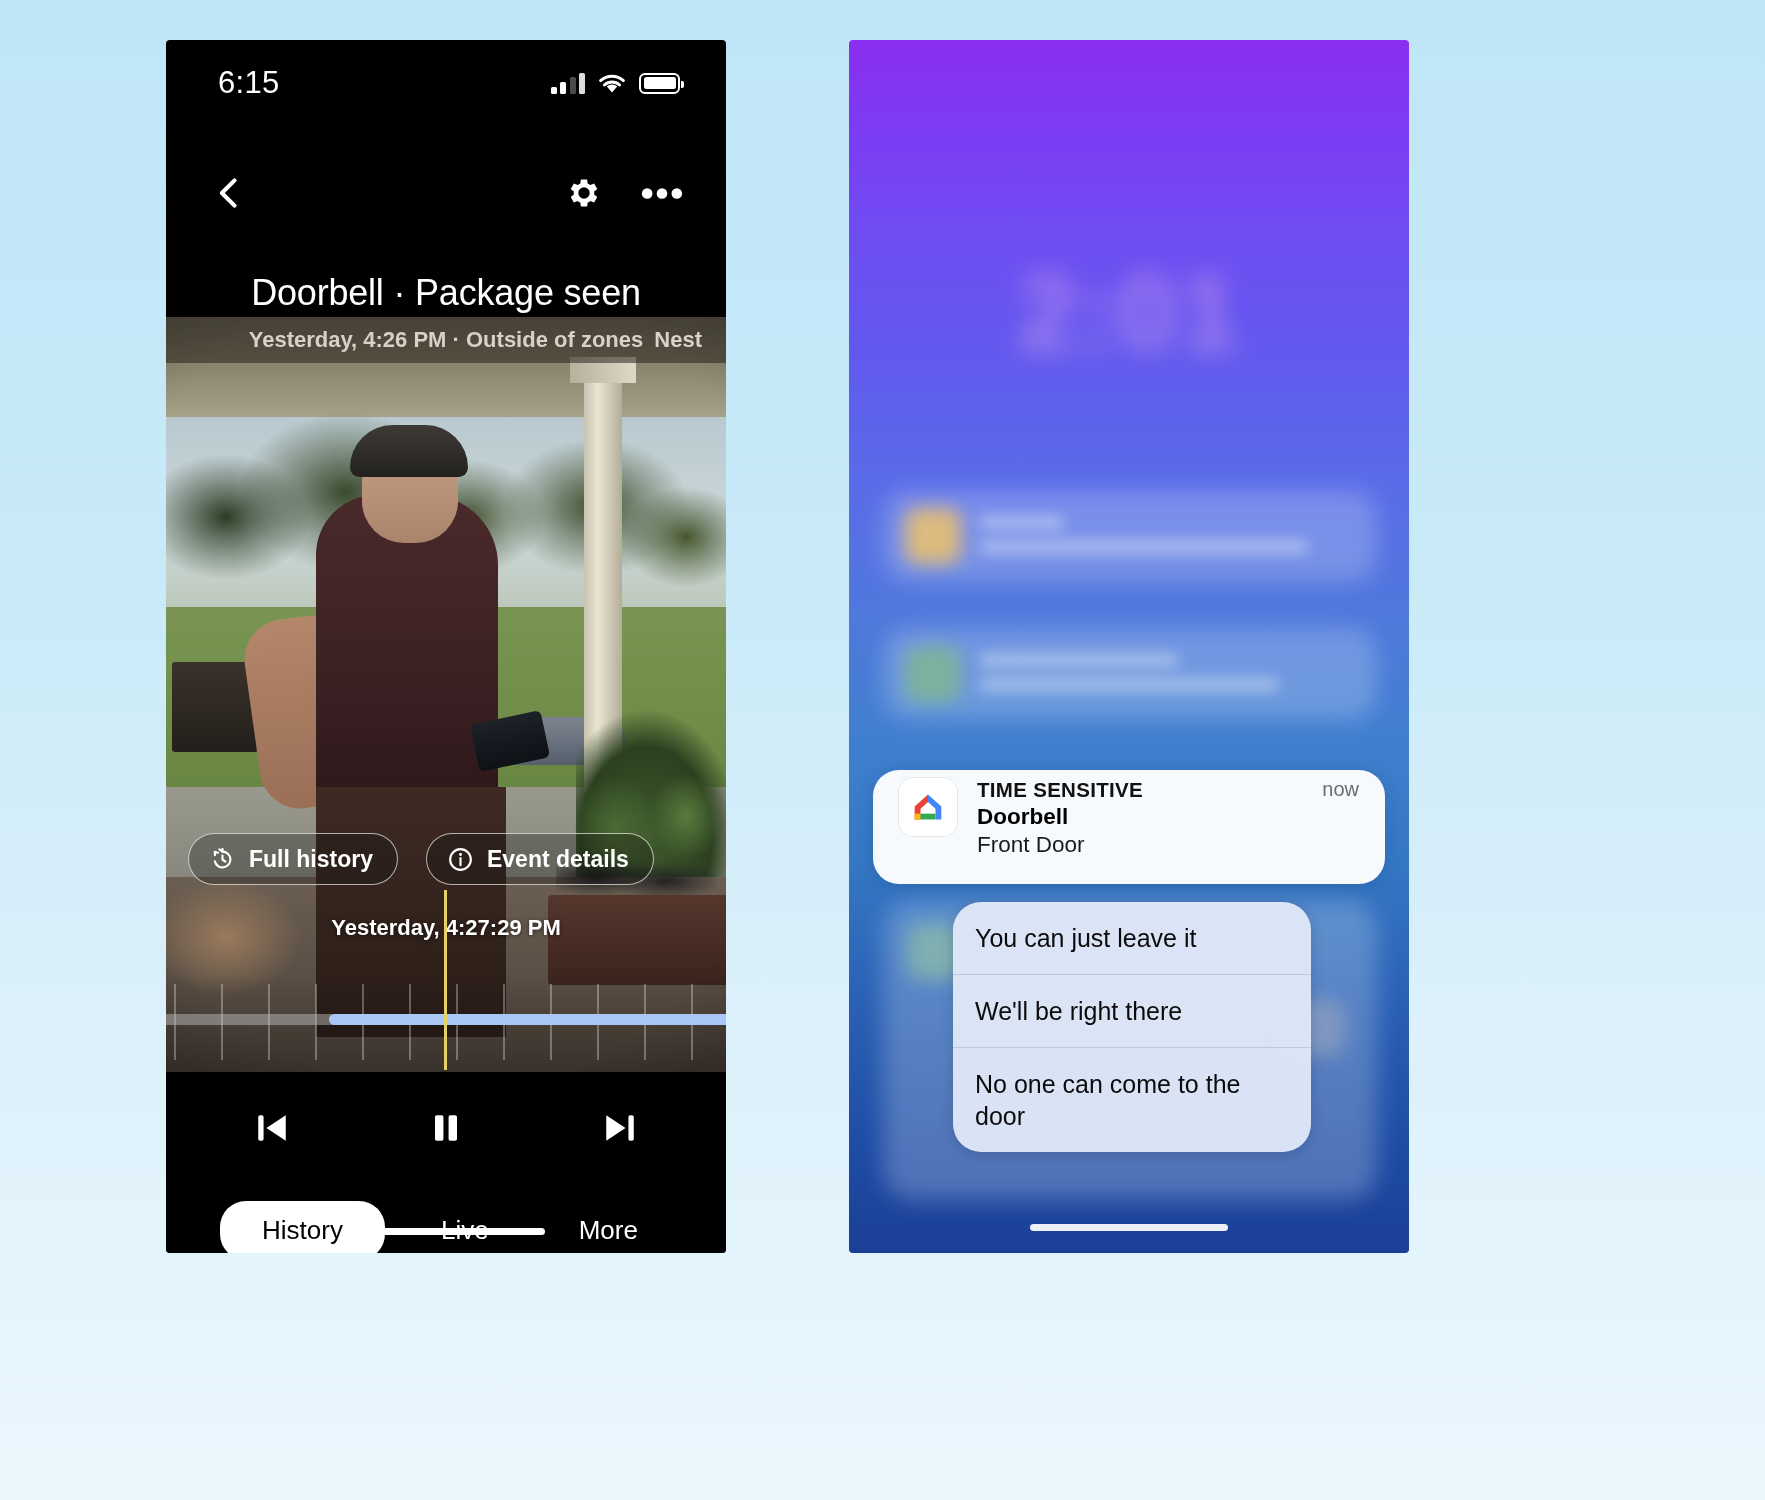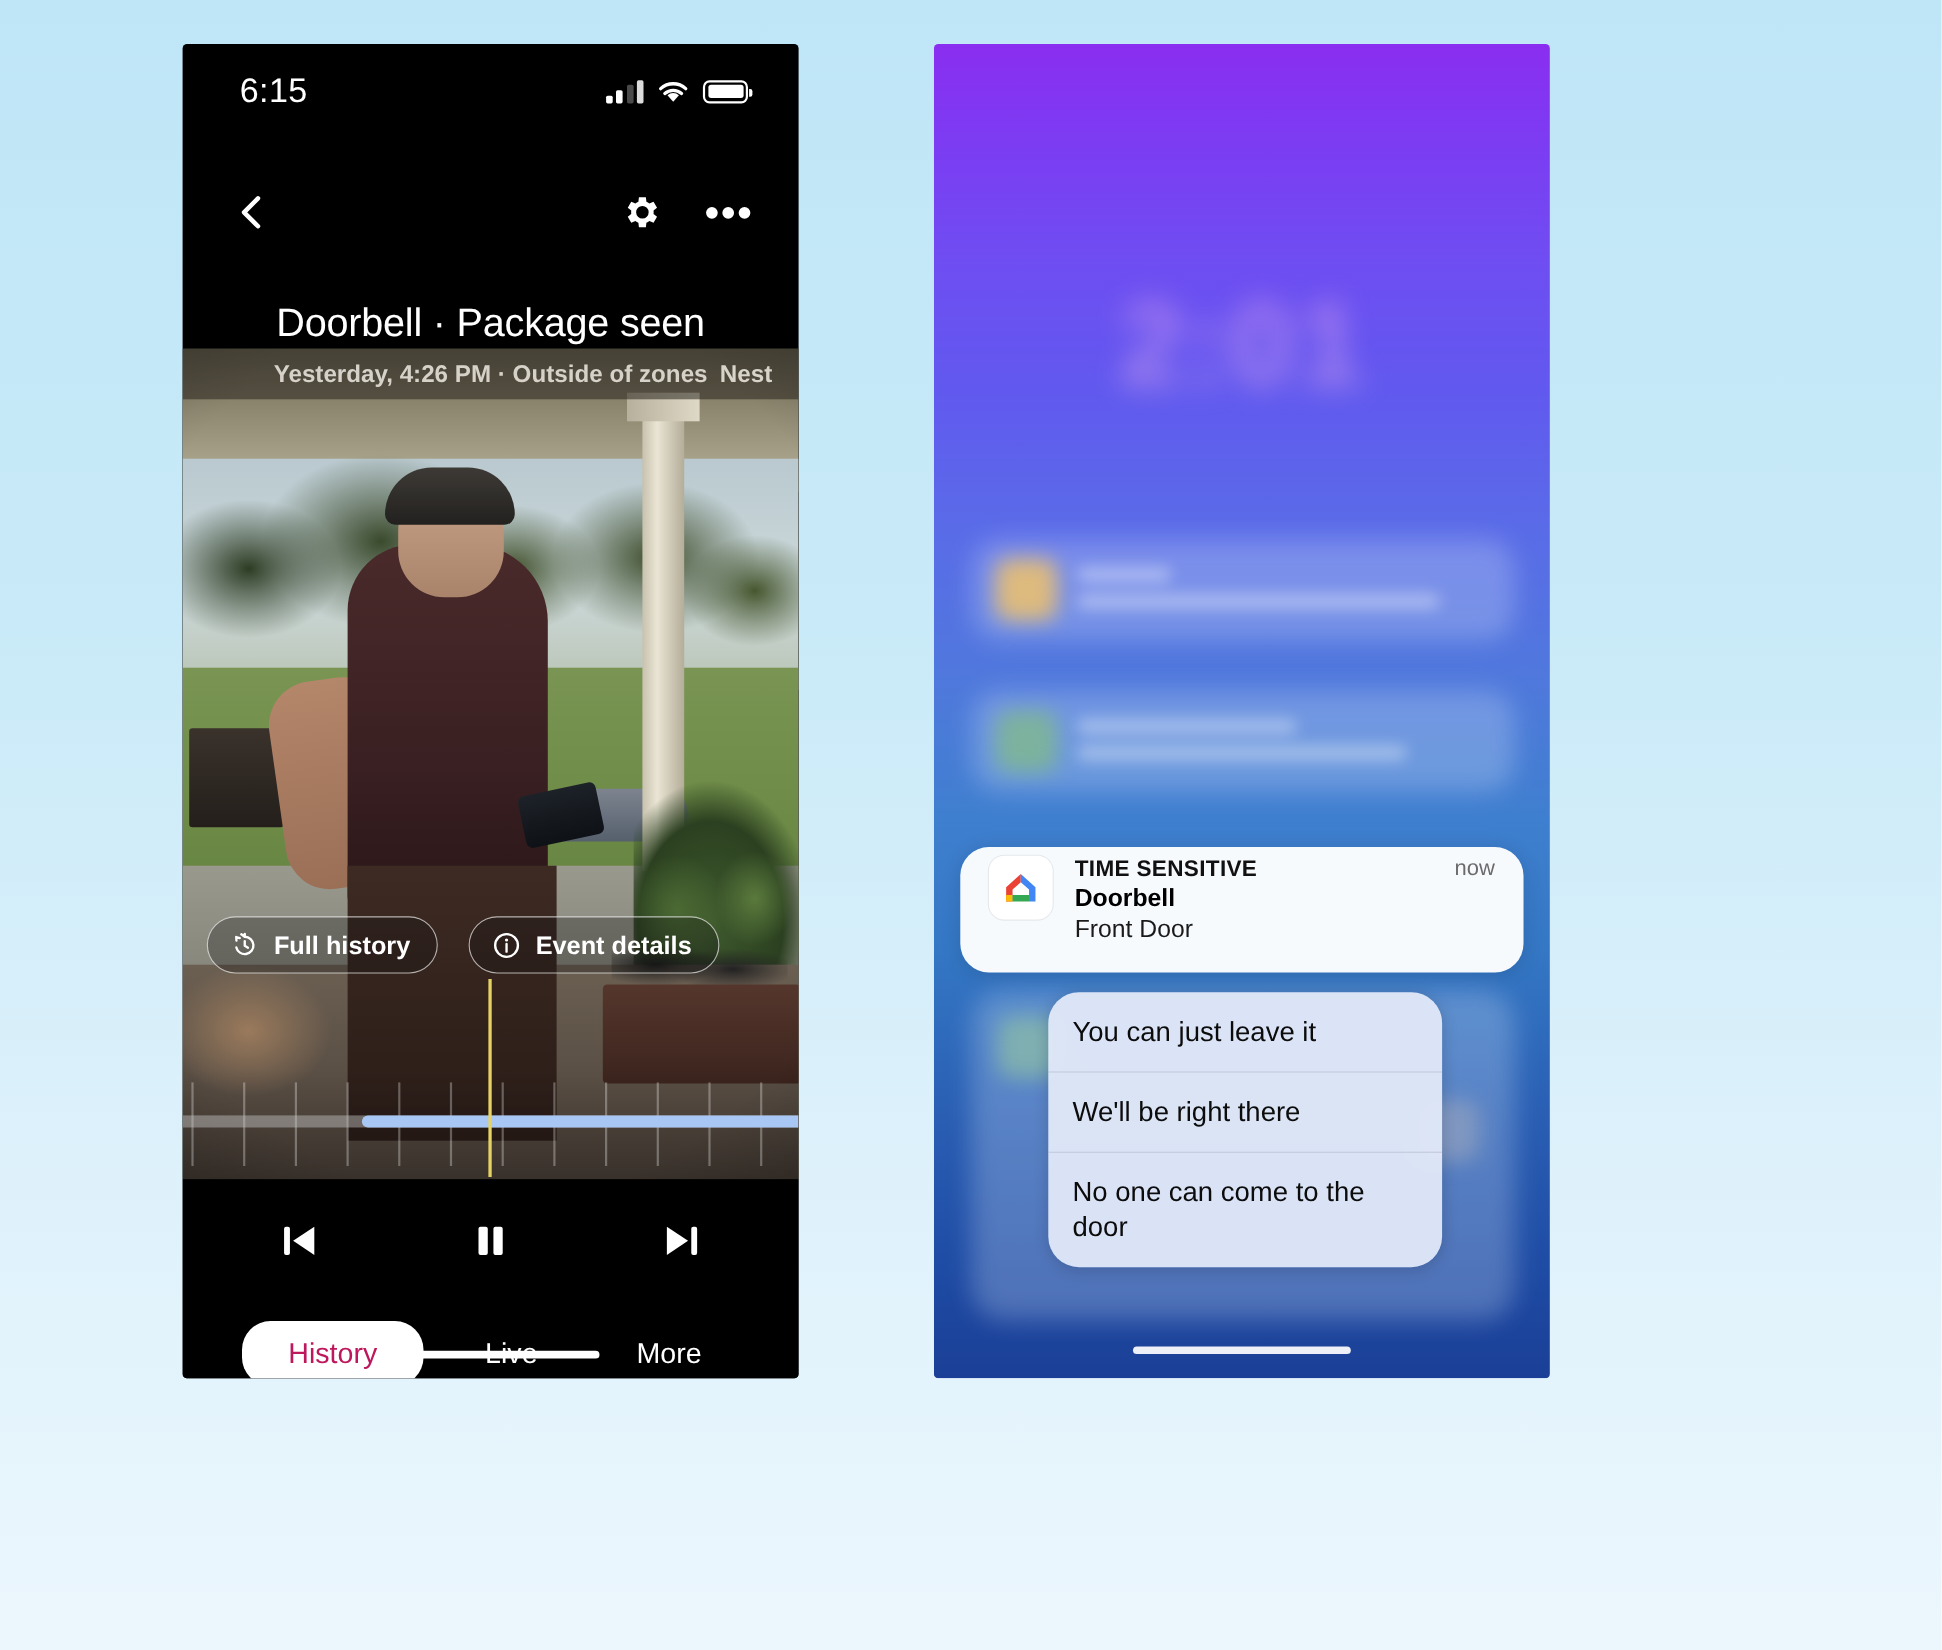--- a/index.html
+++ b/index.html
@@ -254,21 +254,21 @@
   
   .tabbar {
     position: absolute; left: 0; top: 1144px; width: 100%; height: 92px;
     display: flex; align-items: center; justify-content: center; gap: 0;
     background: #000;
   }
   .tab {
     color: #fff; font-size: 26px; cursor:pointer;
     padding: 14px 34px; border-radius: 26px; white-space: nowrap;
   }
-  .tab.active { background: #fff; color: #be185d; font-weight: 500; padding: 14px 42px; }
+  .tab.active { background: #fff; color: #000000; font-weight: 500; padding: 14px 42px; }
   .tab:not(.active) { margin-left: 22px; text-align: center; }
 
   .home-ind {
     position: absolute; left: 50%; transform: translateX(-50%);
     bottom: 18px; width: 198px; height: 7px; border-radius: 4px; background: #fff;
   }
 
   
   .lock-bg {
     position: absolute; inset: 0;
@@ -435,20 +435,21 @@
       <div class="chip">
         <svg viewBox="0 0 24 24" width="27" height="27">
           <circle cx="12" cy="12" r="9.2" stroke="#fff" stroke-width="1.9" fill="none"></circle>
           <circle cx="12" cy="7.6" r="1.3" fill="#fff"></circle>
           <path d="M12 10.8 V17" stroke="#fff" stroke-width="1.9" stroke-linecap="round"></path>
         </svg>
         <span>Event details</span>
       </div>
     </div>
 
+    <div class="video-time">Yesterday, 4:27:29 PM</div>
 
     <div class="timeline">
       <div class="tl-ticks">
         <i style="left:8px"></i>
           <i style="left:55px"></i>
           <i style="left:102px"></i>
           <i style="left:149px"></i>
         <i style="left:196px"></i>
           <i style="left:243px"></i>
           <i style="left:290px"></i>

